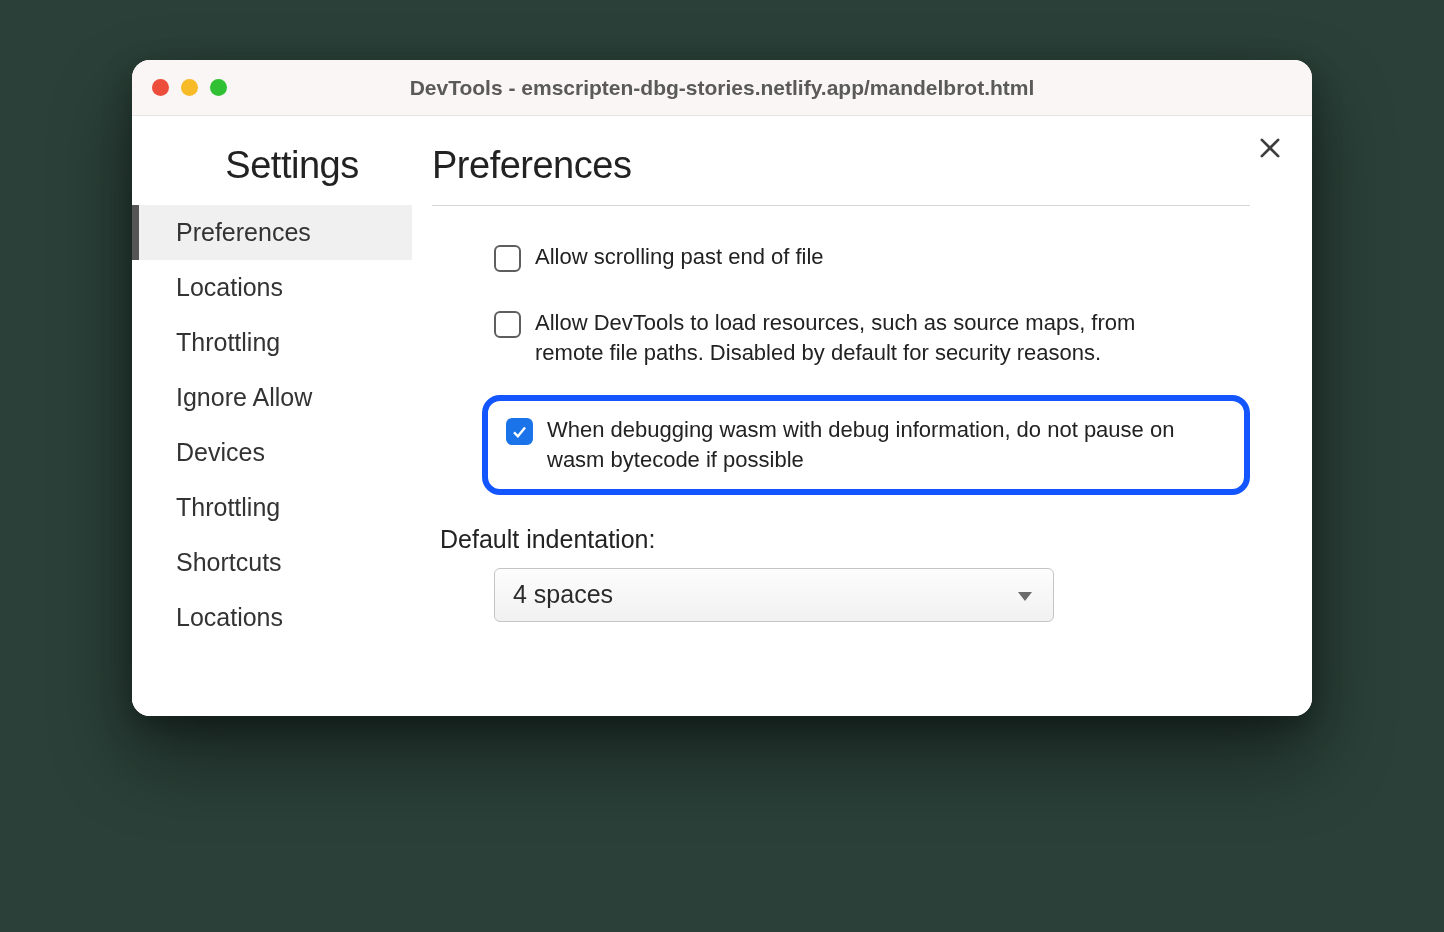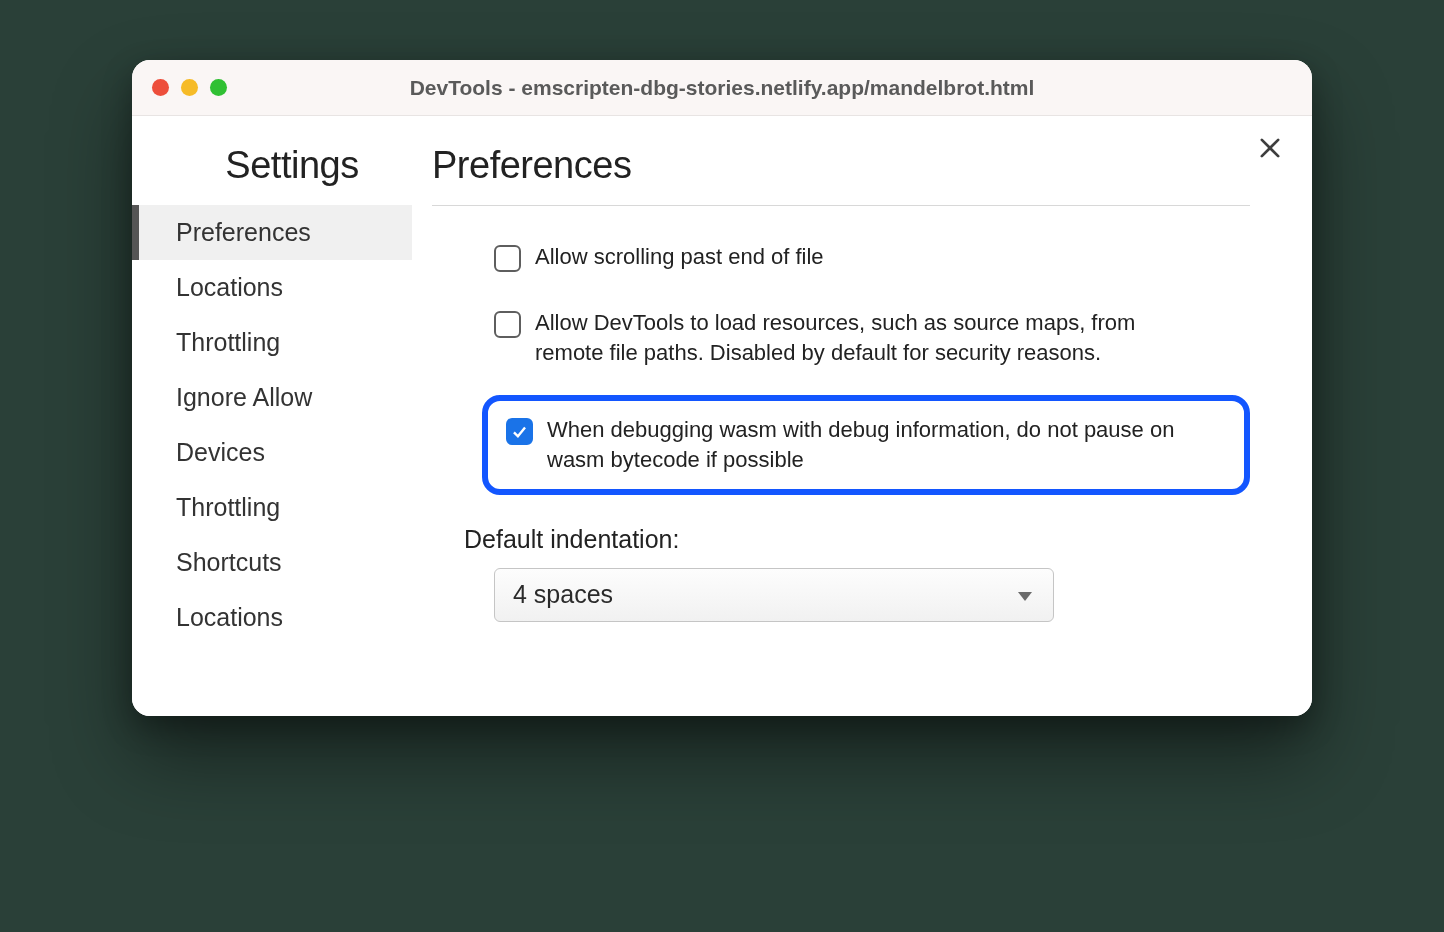--- a/index.html
+++ b/index.html
@@ -163,21 +163,21 @@
     }
     .checkbox-label {
       font-size: 22px;
       color: #222;
       line-height: 1.35;
       max-width: 640px;
     }
     .field-label {
       font-size: 25px;
       color: #222;
-      margin: 30px 0 14px 32px;
+      margin: 30px 0 14px 8px;
     }
     .select-wrap {
       margin-left: 62px;
     }
     .select {
       width: 560px;
       height: 54px;
       border: 1px solid #c5c5c5;
       border-radius: 6px;
       background: linear-gradient(#fdfdfd, #f1f1f1);

